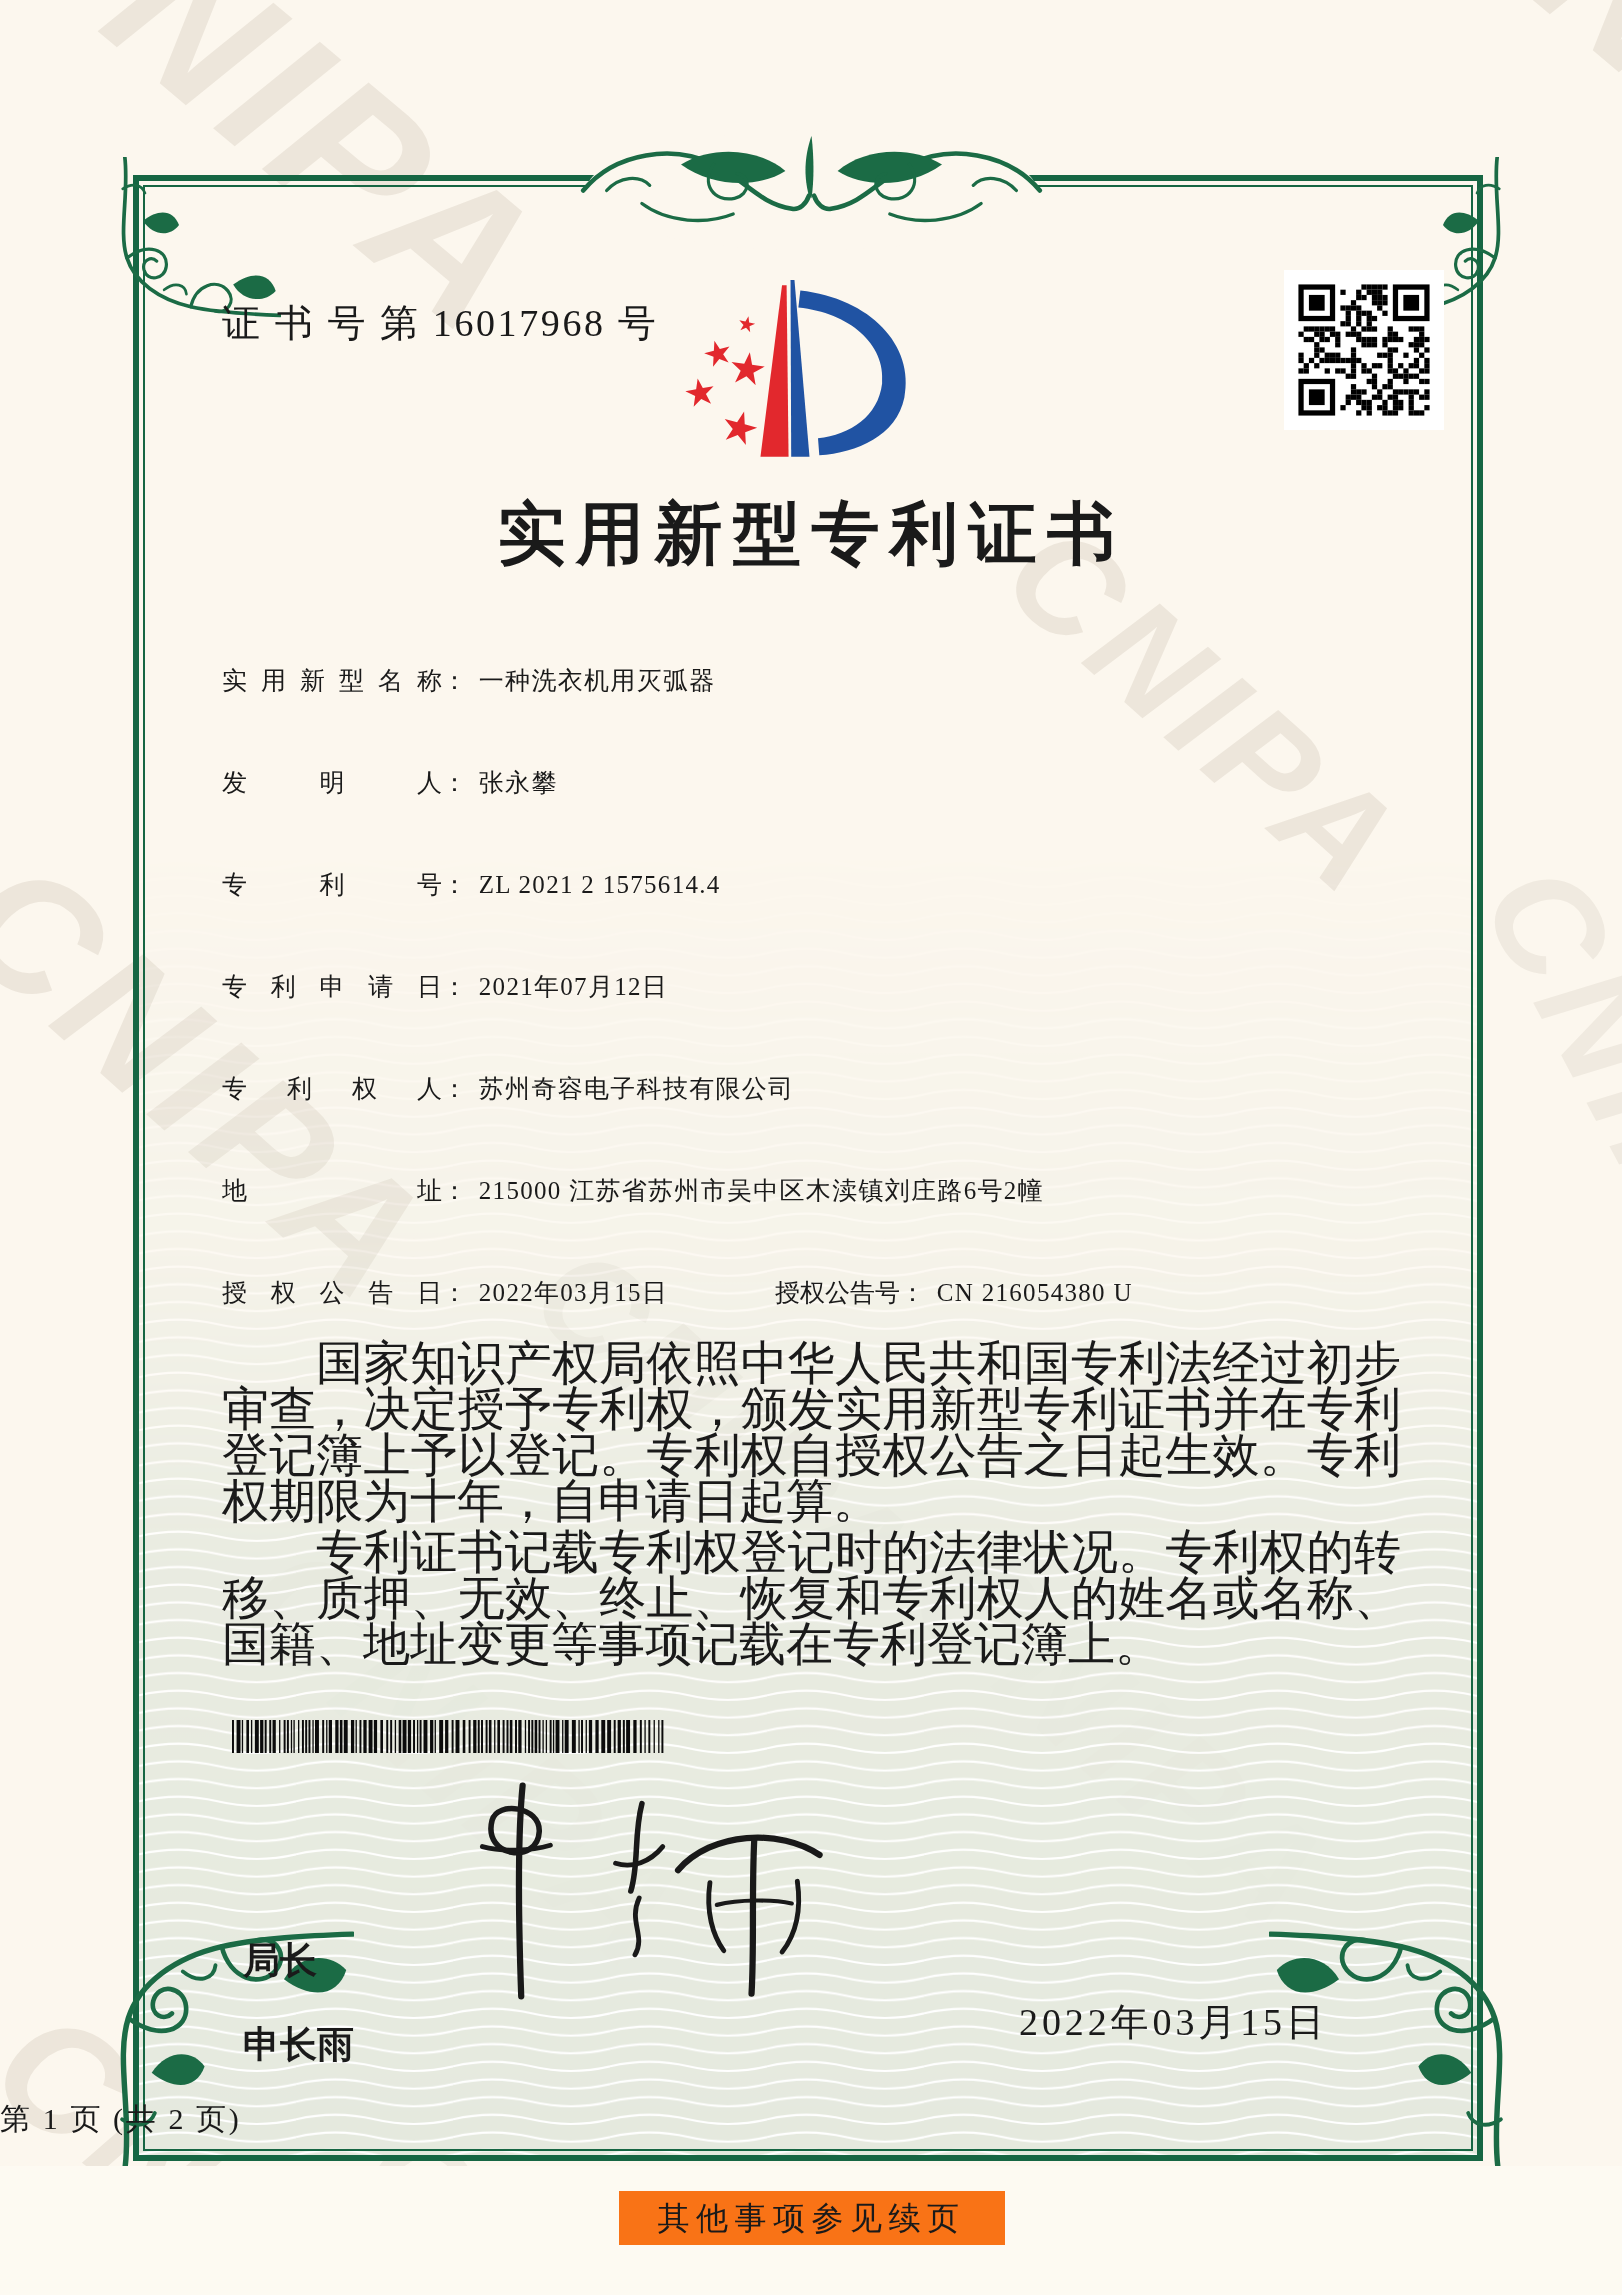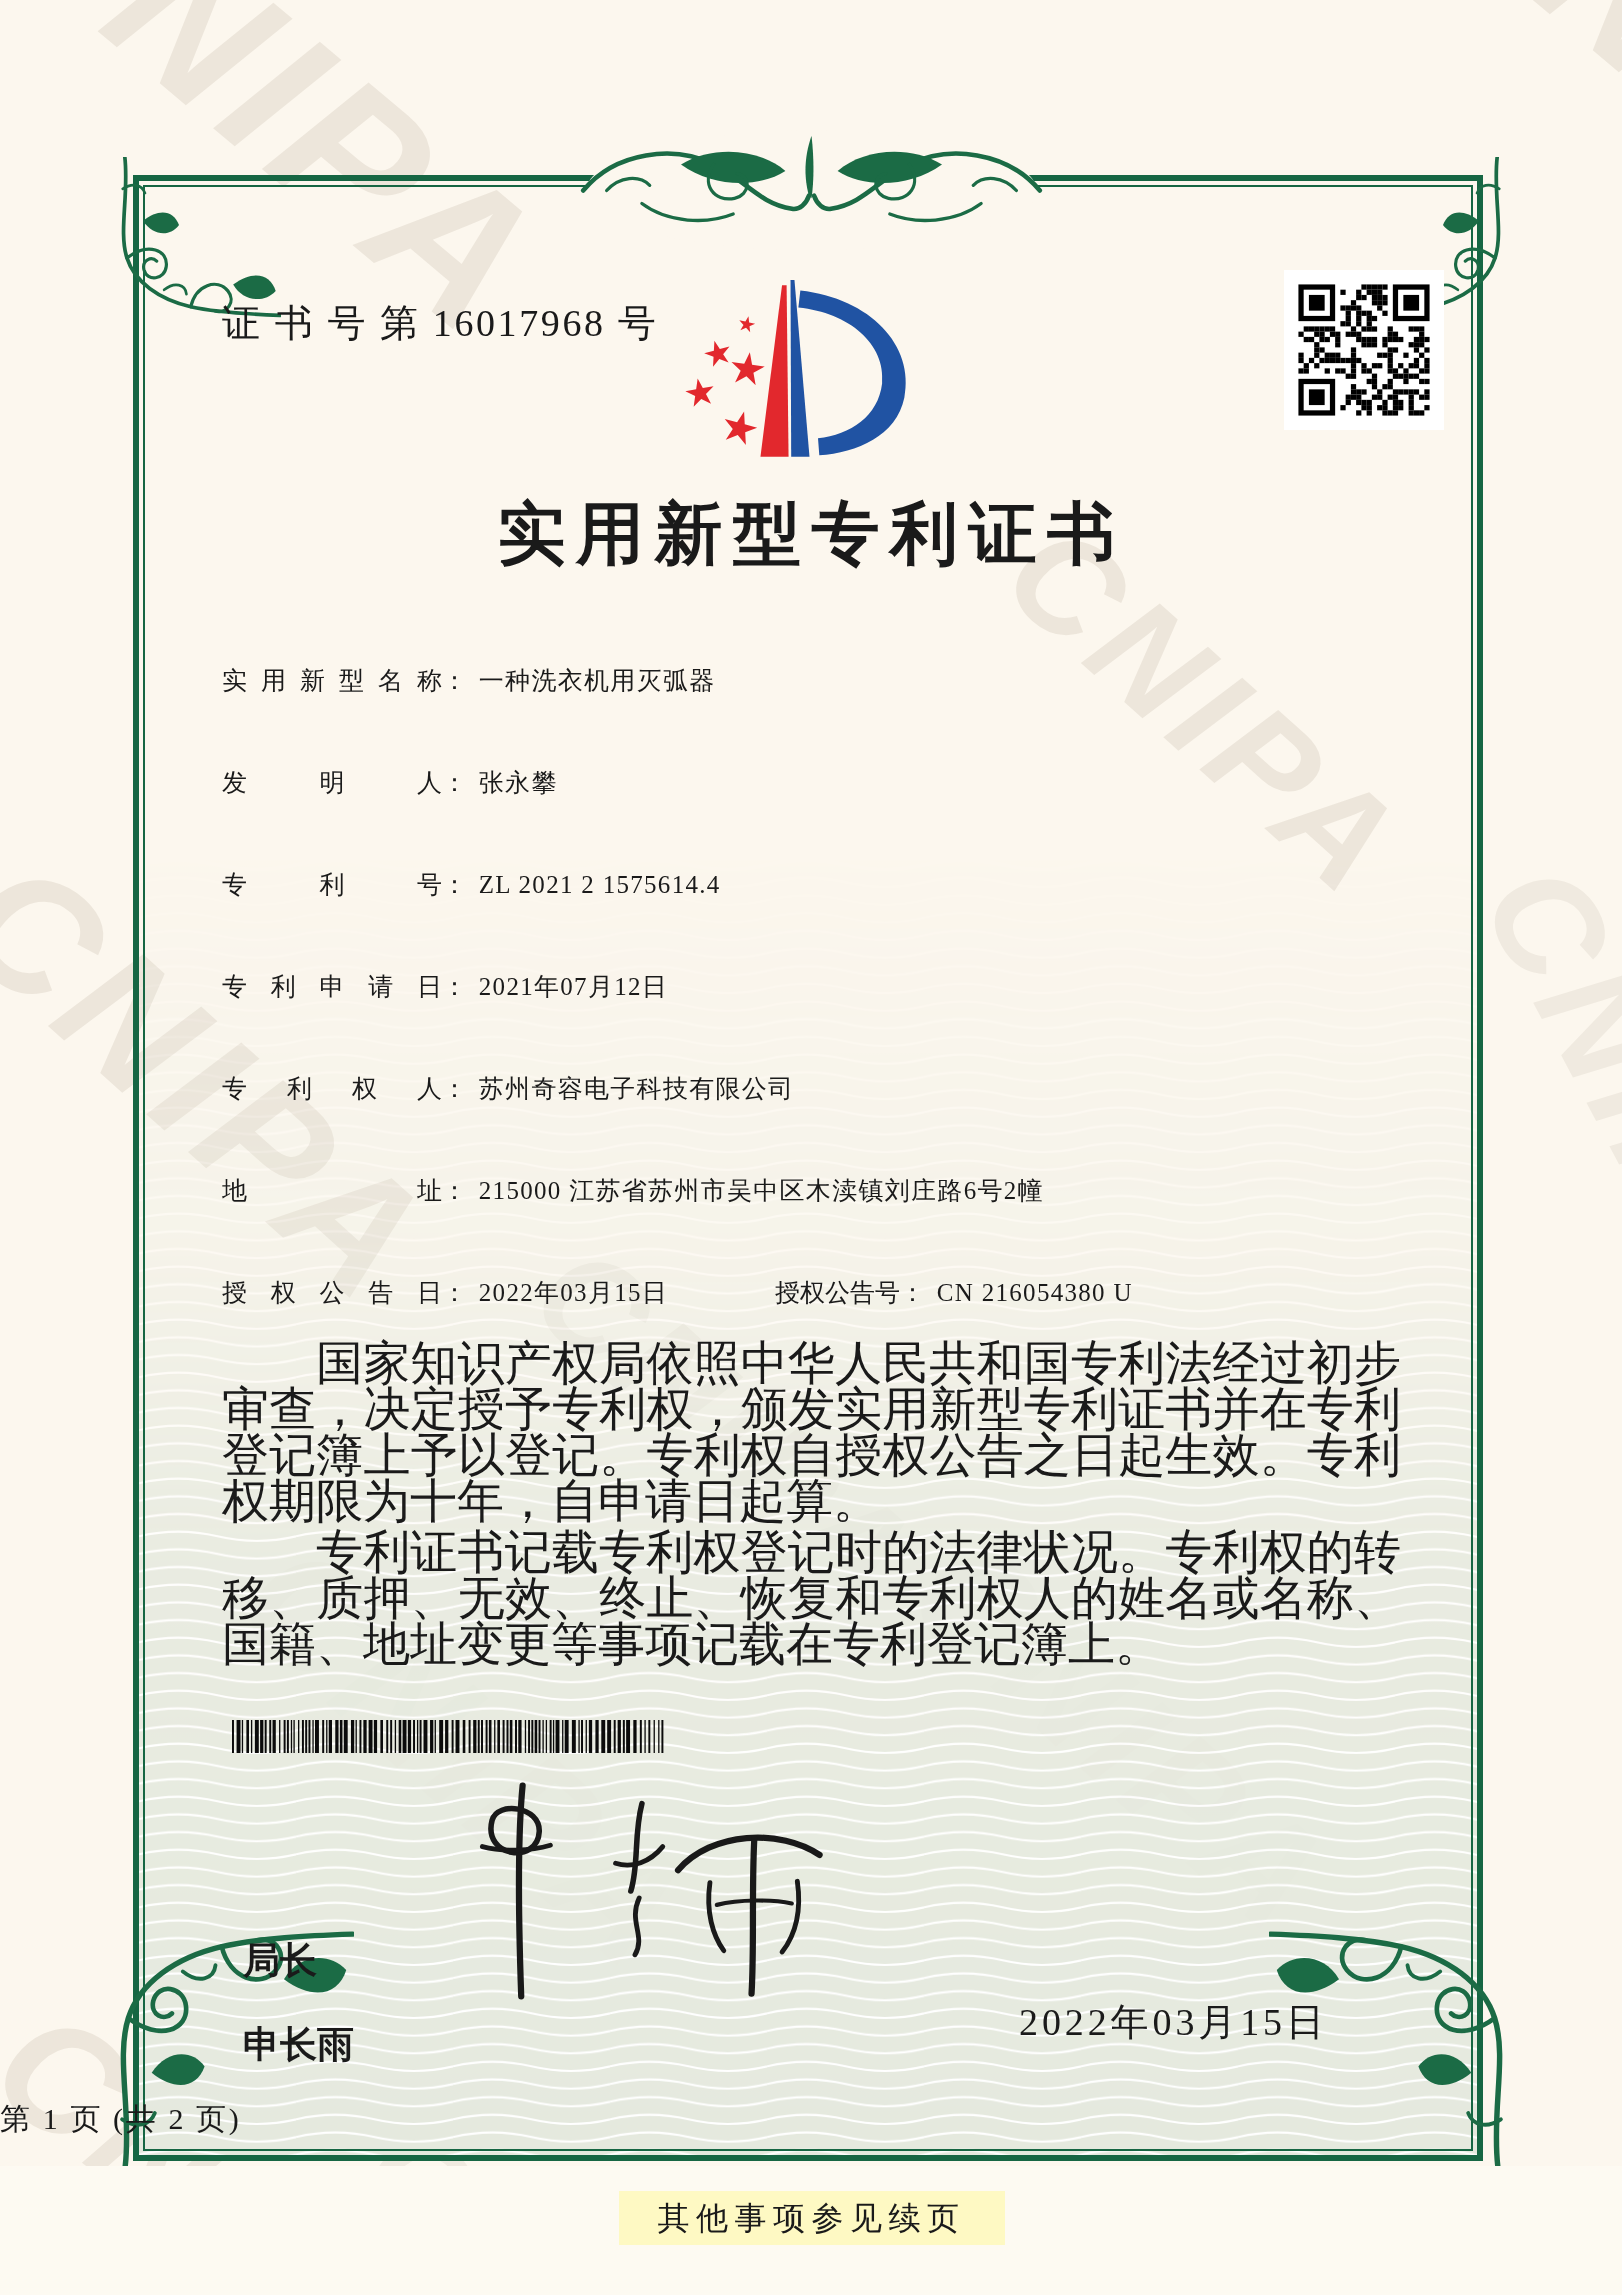--- a/index.html
+++ b/index.html
@@ -71,21 +71,21 @@
   .sig-title{display:block; margin-bottom:34px;}
   .sig-name{display:block;text-align:right;}
   .signature{position:absolute; left:432px; top:1780px; width:406px; height:222px;}
   .grant-date{position:absolute; left:1019px; top:1997px; font-size:38px; letter-spacing:3.9px;}
   .page-num{position:absolute; left:0; top:2099px; width:100%; text-align:left; font-size:30px; letter-spacing:2.6px;}
   .bottom-band{position:absolute; left:0; top:2166px; width:1623px; height:130px; background:#fdfaf2; z-index:4;}
   .foot-note{
     position:absolute; left:0; top:2197px; width:100%; text-align:center; z-index:5;
     font-size:32px; letter-spacing:6.5px;
   }
-  .foot-note span{background:#fef9c3; padding:9.2px 39px;}
+  .foot-note span{background:#f97316; padding:9.2px 39px;}
 </style>
 </head>
 <body>
 
 <div class="page" style="--bg: #fcf7ee; --green: #166643;">
 
   <div class="wm wm1">CNIPA</div>
   <div class="wm wm2">CNIPA</div>
   <div class="wm wm3">CNIPA</div>
   <div class="wm wm4">CNIPA</div>

